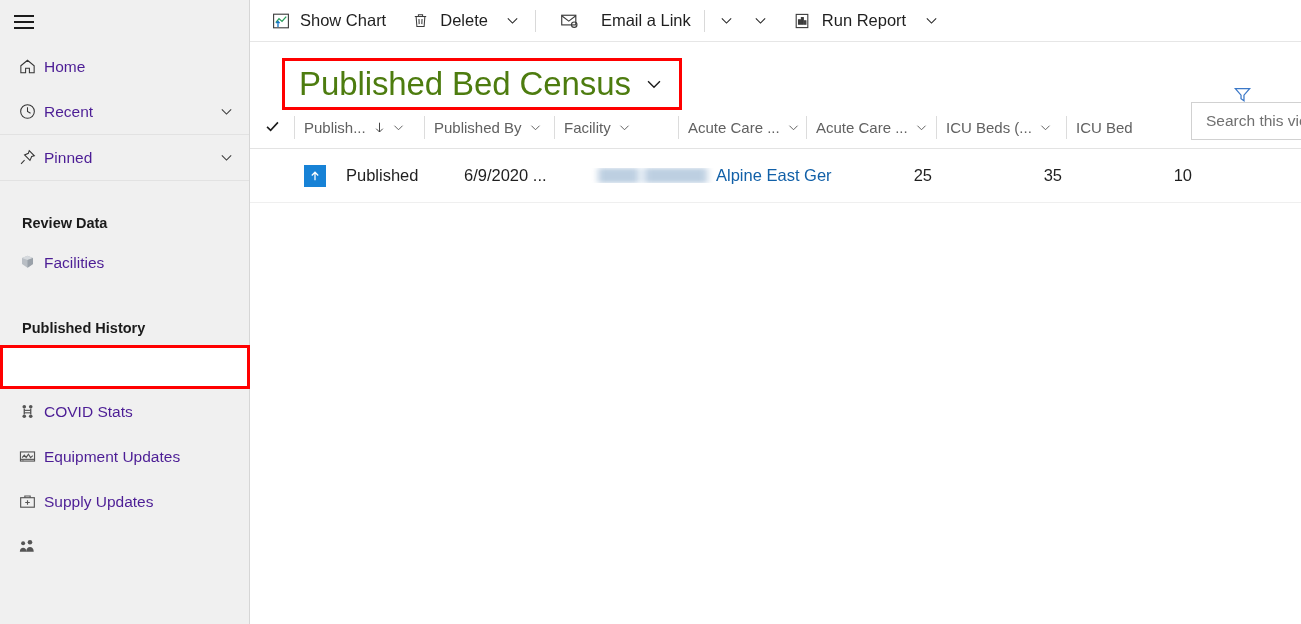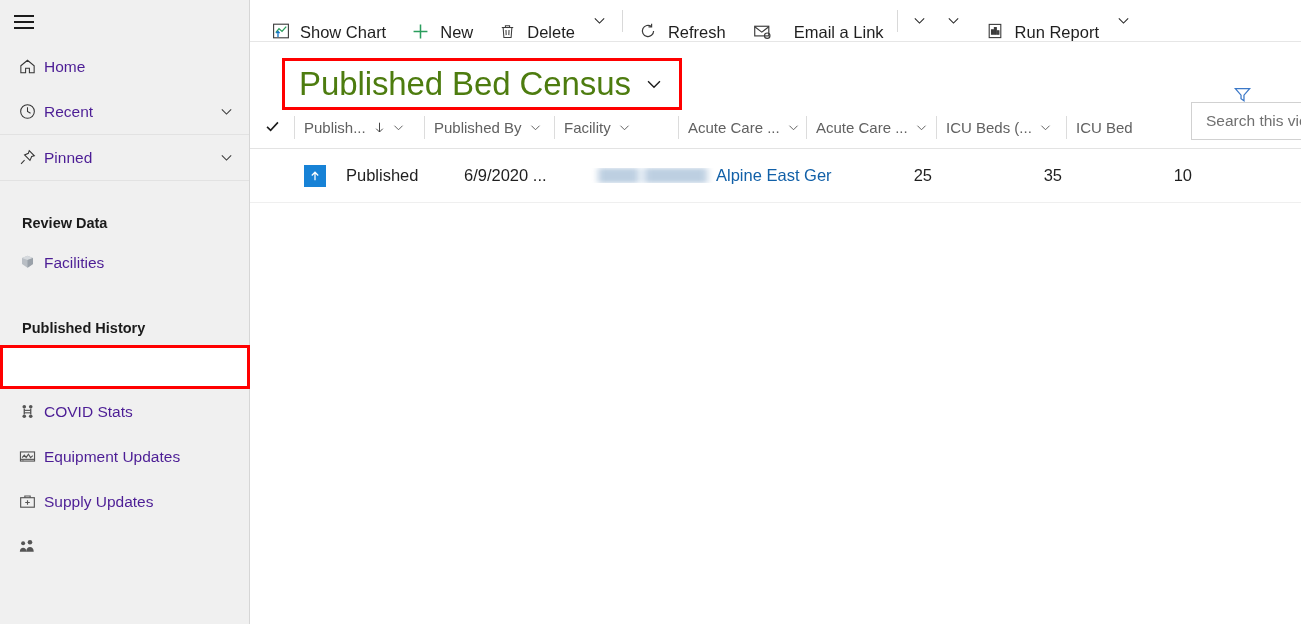--- a/index.html
+++ b/index.html
@@ -101,21 +101,21 @@
   #cmdbar {
     height: 42px;
     border-bottom: 1px solid #e6e6e6;
     display: flex;
     align-items: center;
     padding-left: 12px;
     white-space: nowrap;
   }
   .cmd {
     display: flex;
-    align-items: flex-end;
+    align-items: center;
     height: 42px;
     padding: 0 8px;
     cursor: pointer;
     color: #1f1f1f;
     font-size: 16.5px;
   }
   .cmd .cico {
     display: flex; align-items: center; justify-content: center;
     margin-right: 9px;
     width: 21px; height: 21px;
@@ -410,56 +410,39 @@
         <span class="cico">
           <svg width="20" height="20" viewBox="0 0 20 20" fill="none" stroke="#3b3b3b" stroke-width="1.1">
             <rect x="2.6" y="3.2" width="14.8" height="13.6"></rect>
             <path d="M4.8 11.6 L8 7.6 L11 10.4 L15.2 5.6" stroke="#2a9d5c" stroke-width="1.3"></path>
             <path d="M7 16 L7 10.4 M5.3 12.1 L7 10.4 L8.7 12.1" stroke="#1173c4" stroke-width="1.3"></path>
           </svg>
         </span>
         <span class="ctxt">Show Chart</span>
       </div>
 
-      <div class="cmd" style="padding-left:16px;">
-        <span class="cico">
-          <svg width="21" height="21" viewBox="0 0 20 20" stroke="#2a9d5c" stroke-width="1.45">
-            <path d="M10 3.4 L10 16.6 M3.4 10 L16.6 10"></path>
-          </svg>
-        </span>
-        <span class="ctxt">New</span>
-      </div>
 
       <div class="cmd" style="padding-left:16px;">
         <span class="cico">
           <svg width="19" height="19" viewBox="0 0 20 20" fill="none" stroke="#3b3b3b" stroke-width="1.1">
             <path d="M5.4 5.8 L14.6 5.8 L13.8 16.4 L6.2 16.4 Z"></path>
             <path d="M4 5.8 L16 5.8"></path>
             <path d="M7.8 5.8 L7.8 4 L12.2 4 L12.2 5.8"></path>
             <path d="M8.4 8.4 L8.6 13.8 M11.6 8.4 L11.4 13.8"></path>
           </svg>
         </span>
         <span class="ctxt">Delete</span>
       </div>
       <div class="cmd-caret">
         <svg width="17" height="17" viewBox="0 0 20 20" fill="none" stroke="#262626" stroke-width="1.2">
             <path d="M4.5 7.5 L10 13 L15.5 7.5"></path>
           </svg>
       </div>
       <div class="vsep"></div>
 
-      <div class="cmd" style="padding-left:10px;">
-        <span class="cico">
-          <svg width="20" height="20" viewBox="0 0 20 20" fill="none" stroke="#3b3b3b" stroke-width="1.2">
-            <path d="M15.6 10 a5.6 5.6 0 1 1 -2.2 -4.5"></path>
-            <path d="M13.6 2.8 L13.6 5.9 L10.5 5.9"></path>
-          </svg>
-        </span>
-        <span class="ctxt">Refresh</span>
-      </div>
 
       <div class="cmd" style="padding-left:18px;gap:12px;">
         <span class="cico">
           <svg width="21" height="21" viewBox="0 0 20 20" fill="none" stroke="#3b3b3b" stroke-width="1.1">
             <rect x="2.6" y="5" width="13.4" height="9.2"></rect>
             <path d="M2.6 5.4 L9.3 10.6 L16 5.4"></path>
             <circle cx="14.5" cy="14" r="2.6"></circle>
           </svg>
         </span>
         <span class="ctxt">Email a Link</span>

